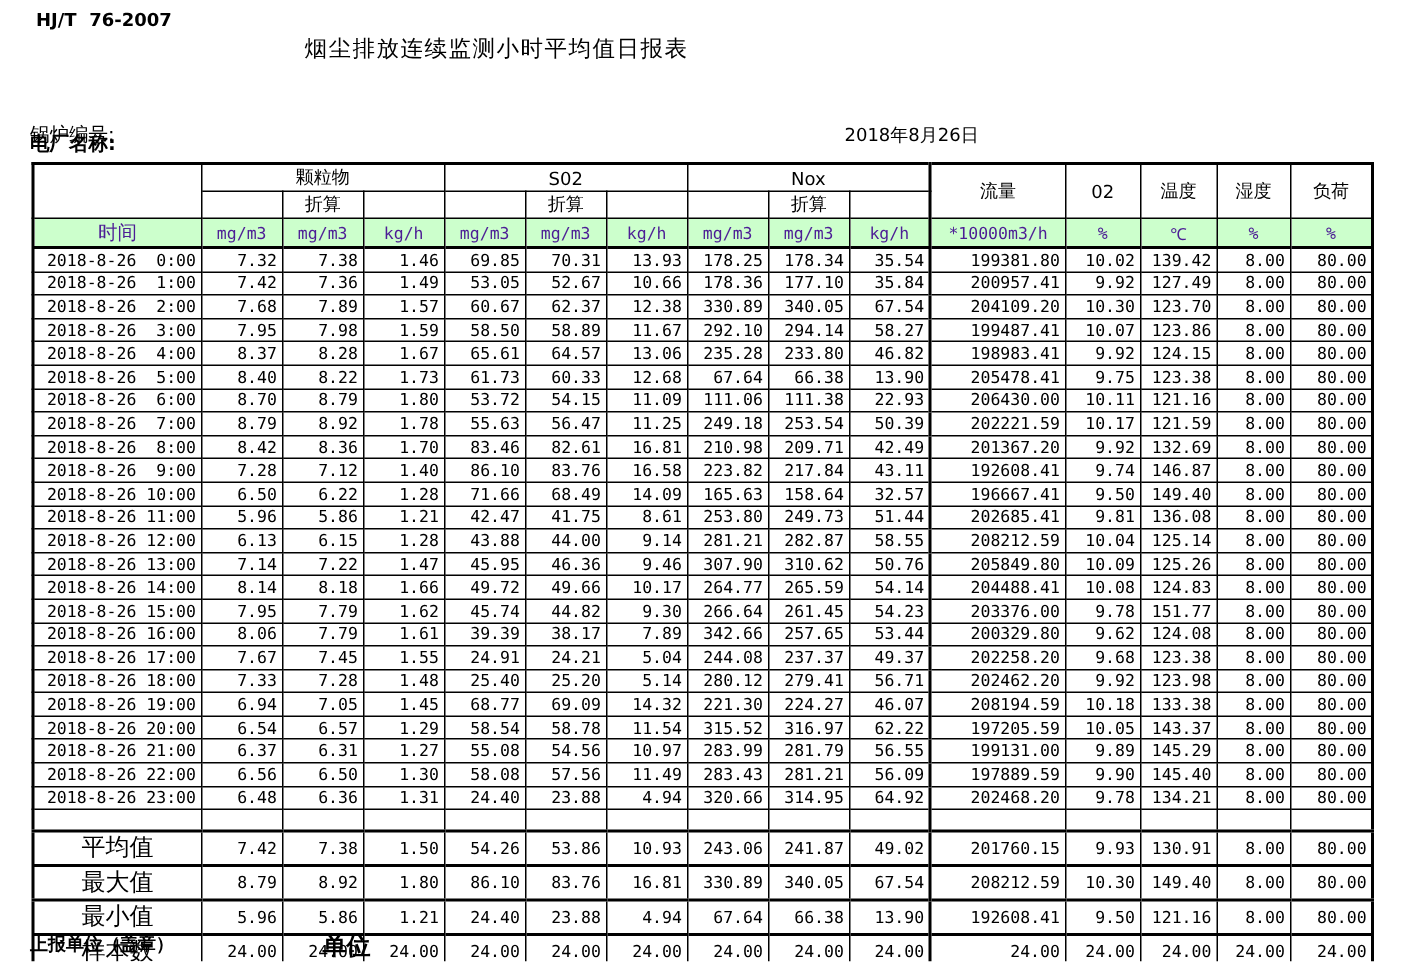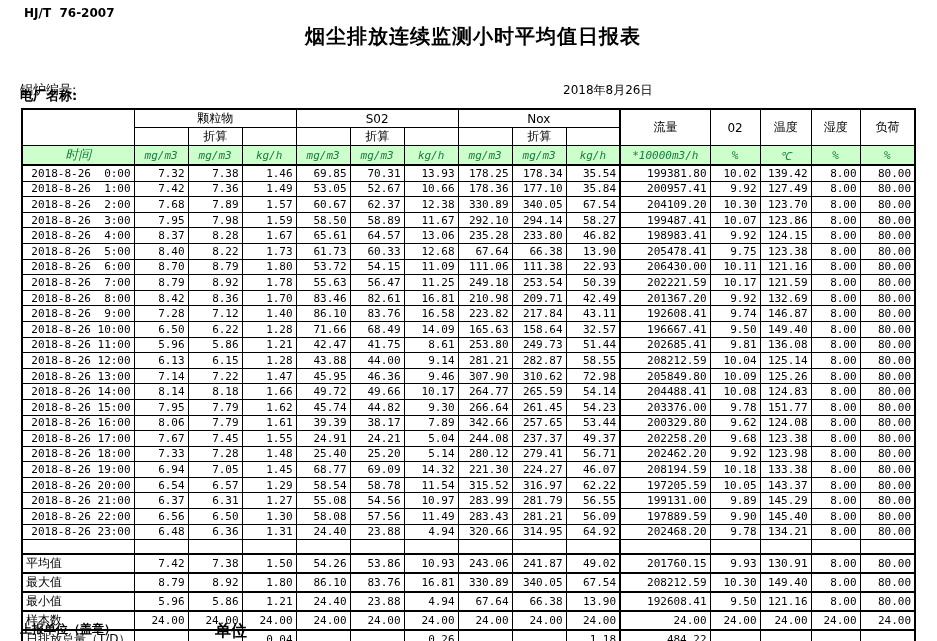--- a/index.html
+++ b/index.html
@@ -1,43 +1,43 @@
 <!DOCTYPE html>
 <html><head>
 <meta charset="utf-8">
 <style>
   html,body{margin:0;padding:0;background:#fff;}
   .page{position:relative;width:937px;height:641px;background:#ffffff;overflow:hidden;
         font-family:"DejaVu Sans",sans-serif;color:#000;}
   .abs{position:absolute;}
   .standard{left:24px;top:6px;font-size:12px;font-weight:bold;white-space:pre;}
-  .title{left:21px;top:23px;width:620px;text-align:right;font-size:20px;font-weight:bold;letter-spacing:1px;}
+  .title{left:21px;top:23px;width:620px;text-align:center;font-size:15px;font-weight:normal;letter-spacing:1px;}
   .plant{left:20px;top:59px;font-size:13px;font-weight:bold;margin-top:28px;}
   .boiler{left:20px;top:81px;font-size:13px;font-weight:normal;}
   .date{left:563px;top:82px;font-size:12px;}
 
   table.report{position:absolute;left:21px;top:108px;border-collapse:collapse;table-layout:fixed;
         border:2px solid #000;}
   table.report td, table.report th{border:1px solid #000;padding:0 3px;overflow:hidden;
         font-weight:normal;vertical-align:middle;}
   thead tr.g1{height:18px;}
   thead tr.g2{height:15px;}
   thead th{font-size:12px;text-align:center;}
   tr.units td{height:15px;border-bottom:2px solid #000;text-align:center;
         font-size:11px;font-family:"DejaVu Sans Mono",monospace;}
-  .green{background:#ccffcc;color:#15803d;font-style:italic;}
+  .green{background:#ccffcc;color:#4c1d95;}
   tbody tr.data-row td{height:14.6px;}
   tbody tr.blank-row td{height:13px;}
   tbody tr.summary-row td{height:14px;border-top:2px solid #000;}
   tbody tr.total-row td{height:14px;border-top:2px solid #000;}
   td.num{font-size:11px;line-height:1;text-align:right;font-family:"DejaVu Sans Mono",monospace;}
   td.ctr{text-align:right;}
   td.time-cell{font-size:11px;text-align:right;white-space:pre;padding-right:6px;
         font-family:"DejaVu Sans Mono",monospace;}
-  td.lab{font-size:12px;text-align:left;font-family:"DejaVu Sans",sans-serif;white-space:pre;}
+  td.lab{font-size:16px;text-align:center;font-family:"DejaVu Sans",sans-serif;white-space:pre;}
   td.lab-left{font-size:12px;text-align:left;font-family:"DejaVu Sans",sans-serif;white-space:pre;}
   .bl2{border-left:2px solid #000 !important;}
   .foot1{left:20px;top:600px;font-size:12px;font-weight:bold;}
   .foot2{left:20px;top:621px;font-size:12px;font-weight:bold;}
   .foot3{left:215px;top:621px;font-size:16px;font-weight:bold;}
 </style>
 </head>
 <body>
 
 <div class="page">
@@ -332,21 +332,21 @@
         <tr class="data-row">
           <td class="time-cell">2018-8-26 13:00</td>
           <td class="num">7.14</td>
           <td class="num">7.22</td>
           <td class="num">1.47</td>
           <td class="num">45.95</td>
           <td class="num">46.36</td>
           <td class="num">9.46</td>
           <td class="num">307.90</td>
           <td class="num">310.62</td>
-          <td class="num">72.98</td>
+          <td class="num">50.76</td>
           <td class="num bl2">205849.80</td>
           <td class="num ctr">10.09</td>
           <td class="num">125.26</td>
           <td class="num">8.00</td>
           <td class="num">80.00</td>
         </tr>
         <tr class="data-row">
           <td class="time-cell">2018-8-26 14:00</td>
           <td class="num">8.14</td>
           <td class="num">8.18</td>

